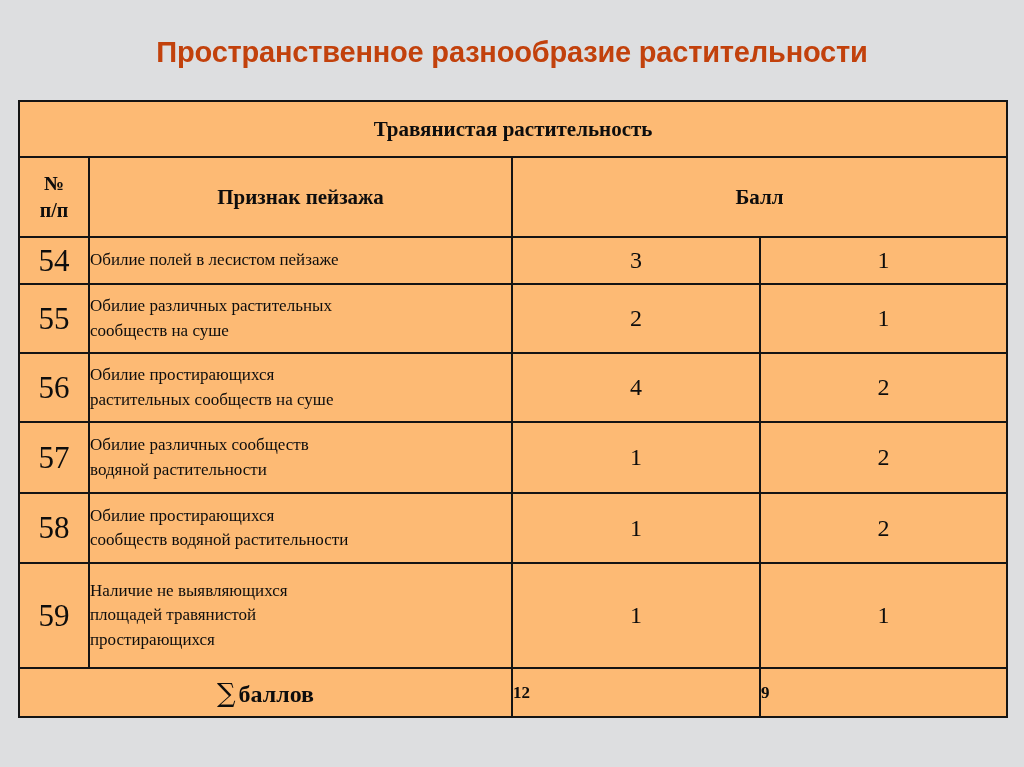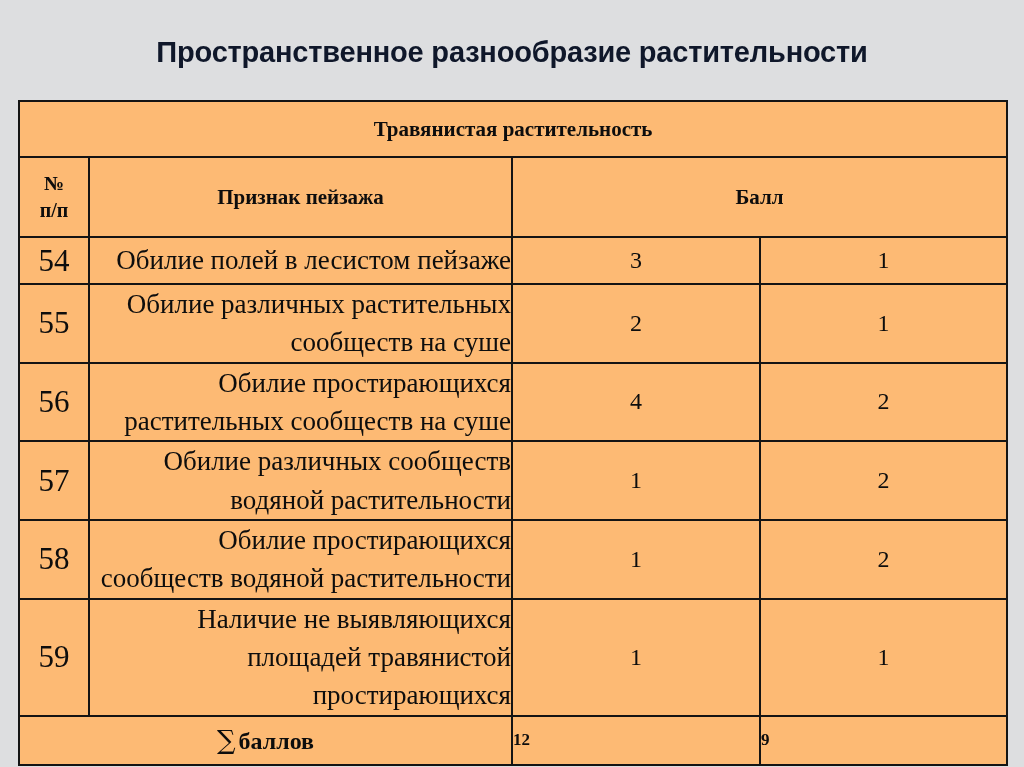--- a/index.html
+++ b/index.html
@@ -26,21 +26,21 @@
   .page-title {
     position: absolute;
     left: 0;
     top: 36px;
     width: 1024px;
     text-align: center;
     font-family: "Liberation Sans", "DejaVu Sans", sans-serif;
     font-weight: bold;
     font-size: 29px;
     letter-spacing: -0.2px;
-    color: #0f172a;
+    color: #c2410c;
     white-space: nowrap;
   }
 
   .table-wrap {
     position: absolute;
     left: 18px;
     top: 100px;
     width: 988px;
   }
 
@@ -83,22 +83,22 @@
     line-height: 1.35;
   }
 
   .num-cell {
     text-align: center;
     font-size: 31px;
     font-weight: normal;
   }
 
   .feat-cell {
-    text-align: right;
-    font-size: 27px;
+    text-align: left;
+    font-size: 17px;
     line-height: 1.42;
     padding: 4px 10px;
   }
 
   .score-cell {
     text-align: center;
     font-size: 24px;
     font-weight: normal;
   }
 

